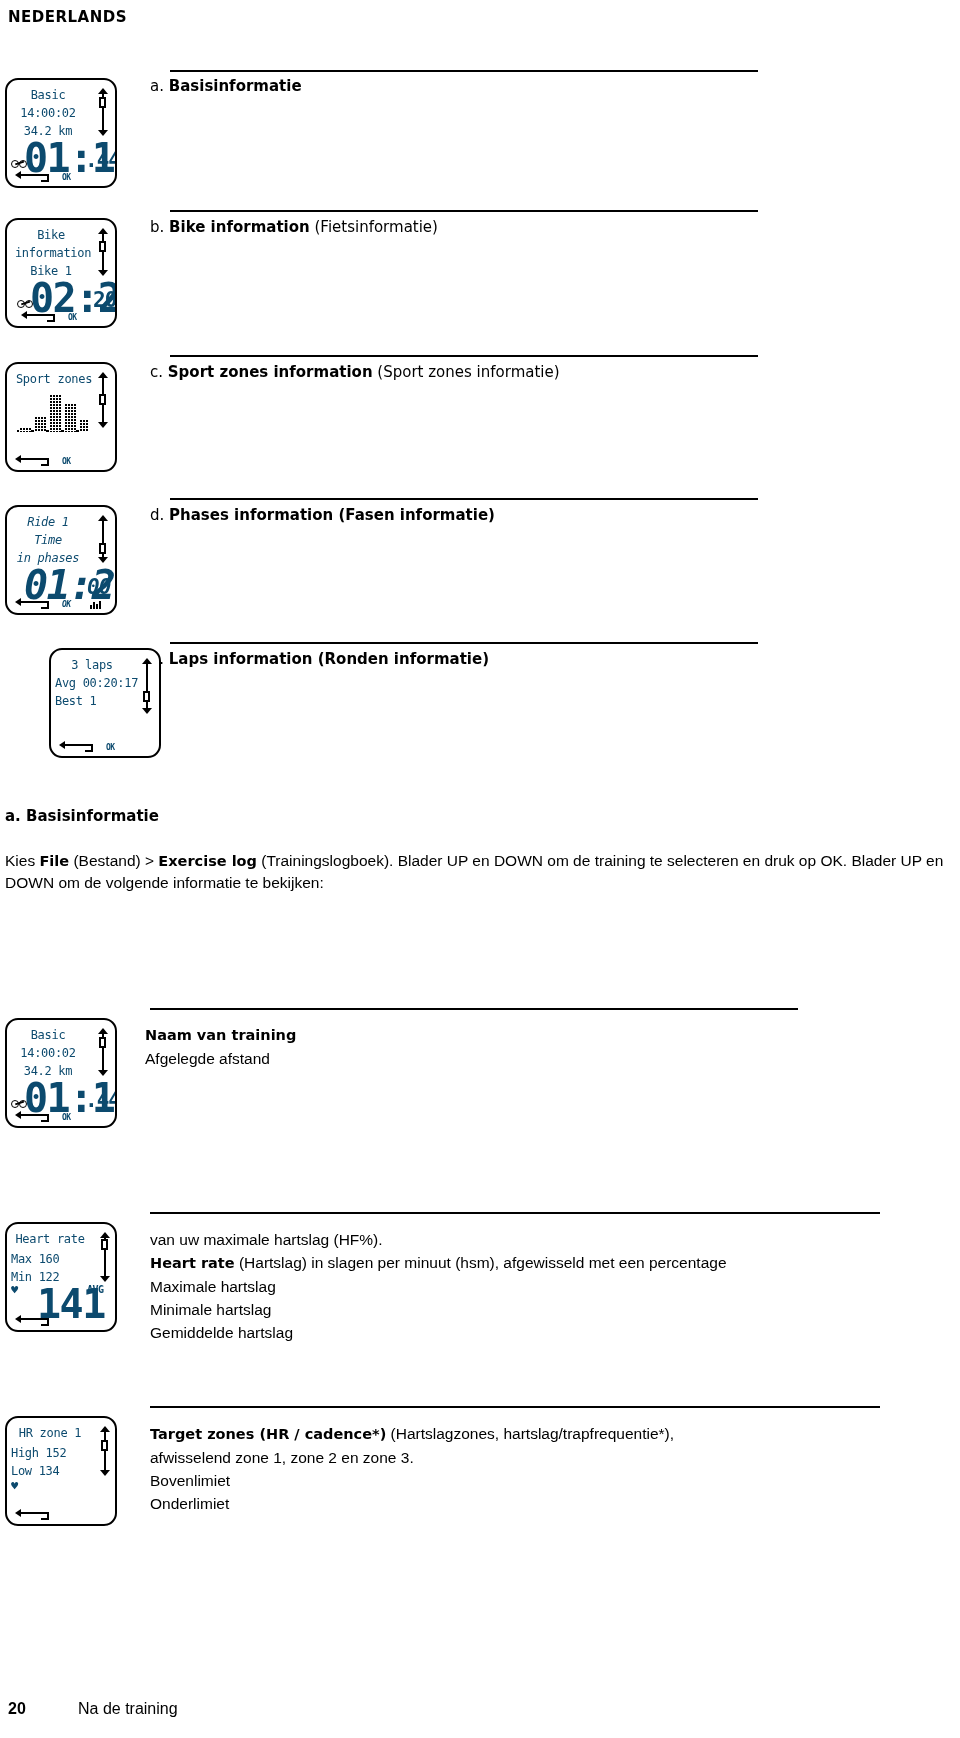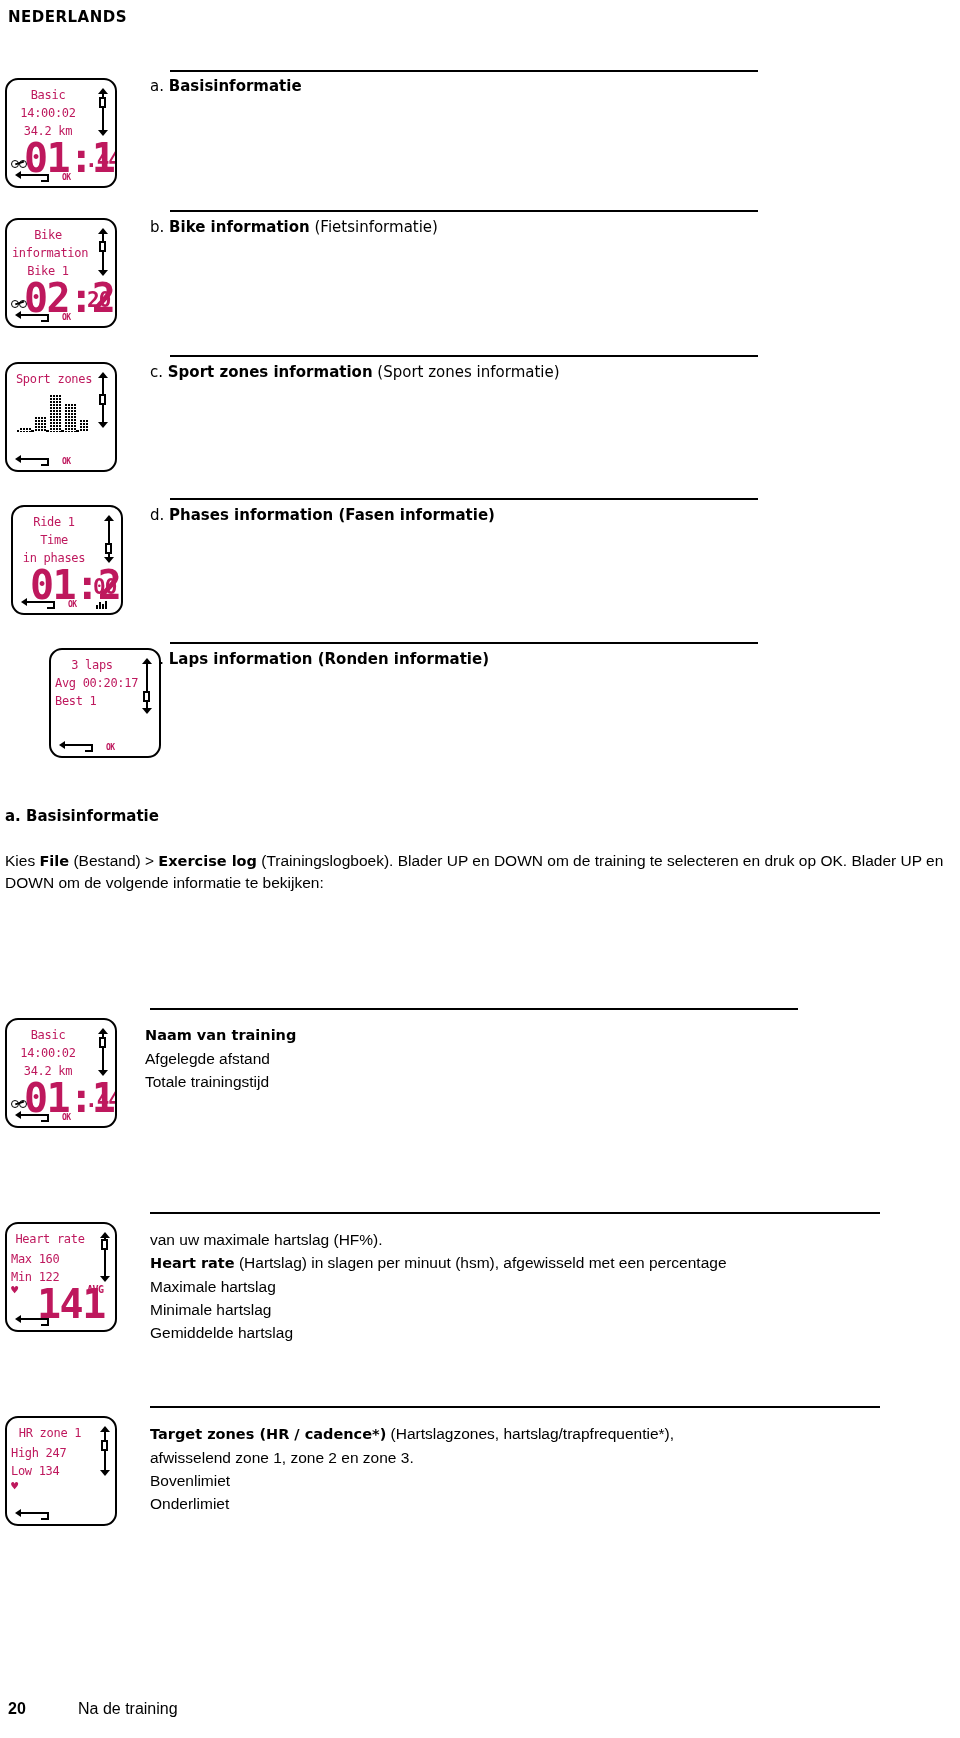--- a/index.html
+++ b/index.html
@@ -34,21 +34,21 @@
     border: 2px solid #000;
     border-radius: 13px;
     background: #fff;
     overflow: hidden;
   }
   .lcd {
     position: relative;
     width: 100%;
     height: 100%;
     font-family: "DejaVu Sans Mono", monospace;
-    color: #be185d;
+    color: #0c4a6e;
   }
   .lcd-line {
     position: absolute;
     font-size: 12px;
     letter-spacing: -0.3px;
     white-space: nowrap;
   }
   .lcd-big {
     position: absolute;
     font-family: "DejaVu Sans Mono", monospace;
@@ -333,21 +333,21 @@
   </div>
 </div>
 
 <div class="rule" style="left:170px; top:210px; width:588px;"></div>
 <div class="item-head" style="left:150px; top:218px;">
   <span class="idx">b.</span>
   <span class="bold">Bike information</span>
   <span class="norm">(Fietsinformatie)</span>
 </div>
 
-<div class="device" style="left:5px; top:218px; width:112px; height:110px;">
+<div class="device" style="left:5px; top:218px; width:112px; height:110px;padding-left:6px;">
   <div class="lcd">
     <div class="lcd-line" style="left:0; right:26px; top:8px; text-align:center;">Bike</div>
     <div class="lcd-line" style="left:0; right:22px; top:26px; text-align:center;">information</div>
     <div class="lcd-line" style="left:0; right:26px; top:44px; text-align:center;">Bike 1</div>
     <div class="lcd-big" style="left:17px; top:58px;">02:27</div>
     <div class="lcd-big lcd-big-small" style="left:80px; top:70px;">20</div>
     <div class="scroll-ind" style="right:6px; top:8px; height:48px;">
       <div class="arr arr-up"></div>
       <div class="stem"></div>
       <div class="knob" style="top:13px;"></div>
@@ -402,21 +402,21 @@
   </div>
 </div>
 
 <div class="rule" style="left:170px; top:498px; width:588px;"></div>
 <div class="item-head" style="left:150px; top:506px;">
   <span class="idx">d.</span>
   <span class="bold">Phases information (Fasen informatie)</span>
   <span class="norm"></span>
 </div>
 
-<div class="device" style="left:11px; top:505px; width:112px; height:110px;">
+<div class="device" style="left:5px; top:505px; width:112px; height:110px;font-style:italic;">
   <div class="lcd">
     <div class="lcd-line" style="left:0; right:26px; top:8px; text-align:center;">Ride 1</div>
     <div class="lcd-line" style="left:0; right:26px; top:26px; text-align:center;">Time</div>
     <div class="lcd-line" style="left:0; right:26px; top:44px; text-align:center;">in phases</div>
     <div class="lcd-big" style="left:17px; top:58px;">01:20</div>
     <div class="lcd-big lcd-big-small" style="left:80px; top:70px;">00</div>
     <div class="scroll-ind" style="right:6px; top:8px; height:48px;">
       <div class="arr arr-up"></div>
       <div class="stem"></div>
       <div class="knob" style="top:28px;"></div>
@@ -498,21 +498,20 @@
         <div class="hook"></div>
         <div class="hook2"></div>
     </div>
     <div class="ok-label" style="left:55px; bottom:4px;">OK</div>
   </div>
 </div>
 
 <div class="list" style="left:145px; top:1023px; width:790px;">
   <div><span class="hdr">Naam van training</span><span></span></div>
   <div>Afgelegde afstand</div>
-  <div>Totale trainingstijd</div>
 </div>
 
 <div class="rule" style="left:150px; top:1212px; width:730px;"></div>
 
 <div class="device" style="left:5px; top:1222px; width:112px; height:110px;">
   <div class="lcd">
     <div class="lcd-line" style="left:0; right:22px; top:8px; text-align:center;">Heart rate</div>
     <div class="lcd-line" style="left:4px; top:28px;">Max      160</div>
     <div class="lcd-line" style="left:4px; top:46px;">Min      122</div>
     <div class="lcd-big" style="left:30px; top:60px;">141</div>
@@ -539,21 +538,21 @@
   <div>Maximale hartslag</div>
   <div>Minimale hartslag</div>
   <div>Gemiddelde hartslag</div>
 </div>
 
 <div class="rule" style="left:150px; top:1406px; width:730px;"></div>
 
 <div class="device" style="left:5px; top:1416px; width:112px; height:110px;">
   <div class="lcd">
     <div class="lcd-line" style="left:0; right:22px; top:8px; text-align:center;">HR zone 1</div>
-    <div class="lcd-line" style="left:4px; top:28px;">High     247</div>
+    <div class="lcd-line" style="left:4px; top:28px;">High     152</div>
     <div class="lcd-line" style="left:4px; top:46px;">Low      134</div>
     <div class="scroll-ind" style="right:4px; top:8px; height:50px;">
       <div class="arr arr-up"></div>
       <div class="stem"></div>
       <div class="knob" style="top:14px;"></div>
       <div class="arr arr-dn"></div>
     </div>
     <div class="heart-icon" style="left:4px; top:62px;">♥</div>
     <div class="back-arrow" style="bottom:4px;">
       <div class="tip"></div>

